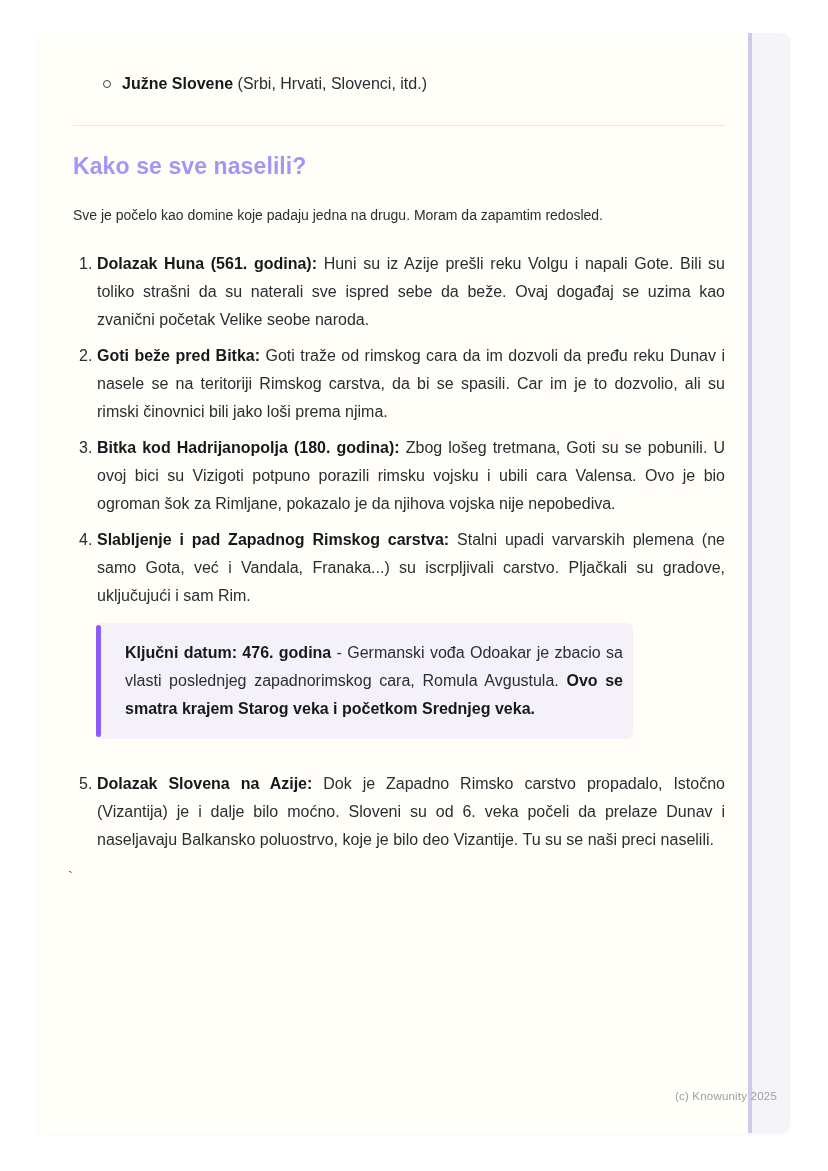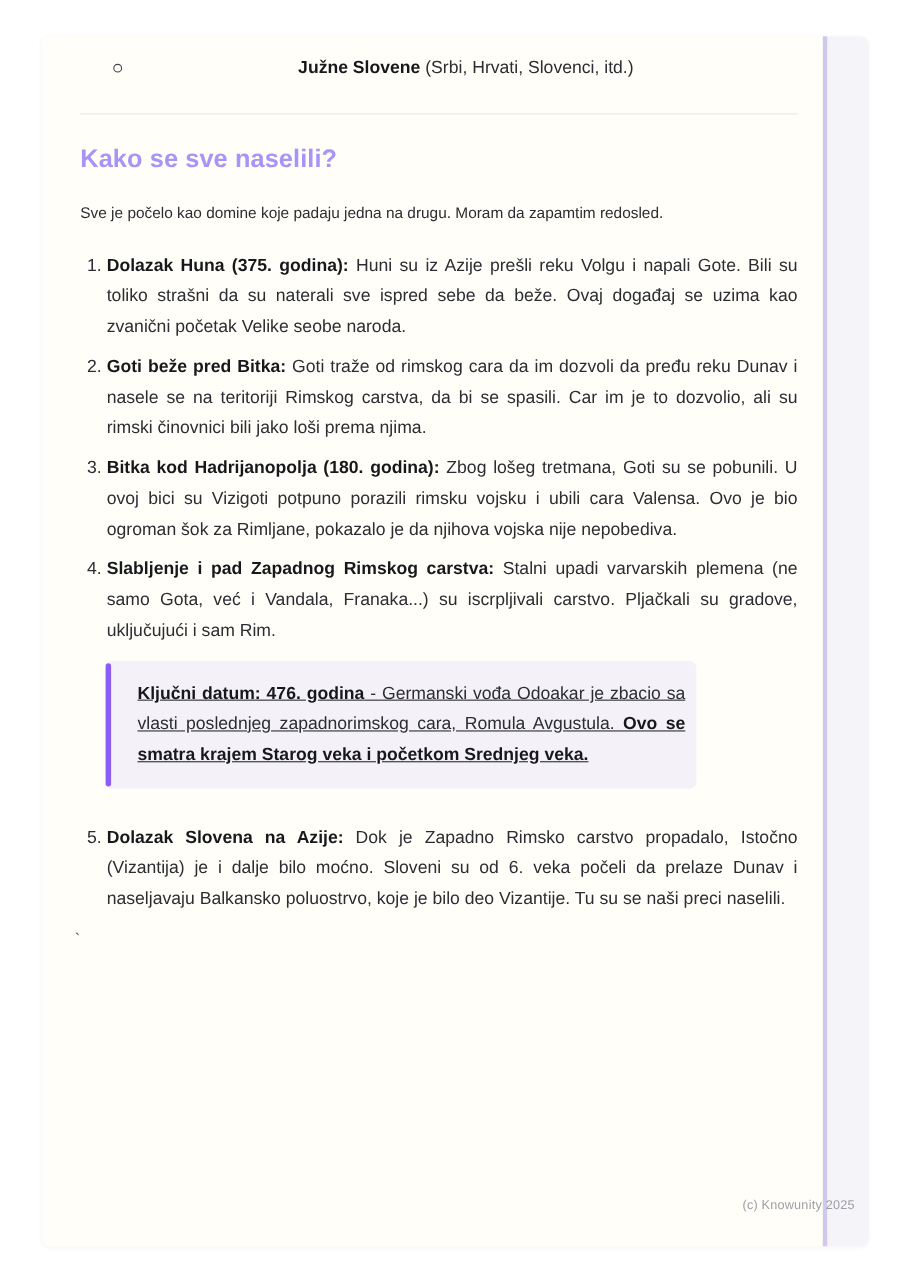--- a/index.html
+++ b/index.html
@@ -32,25 +32,25 @@
     background:#cfc9ec;
     z-index:2;
   }
   .content{
     position:relative;
     padding:12px 65px 0 35px;
   }
   
   .intro-bullet{
     position:relative;
-    margin-top:5px;
+    margin-top:27px;
     padding-left:49px;
     font-size:16px;
     line-height:24px;
-    text-align:center;
+    text-align:left;
   }
   .circle{
     position:absolute;
     left:30px;top:8px;
     width:6px;height:6px;
     border:1.6px solid #41434b;
     border-radius:50%;
     background:transparent;
     display:inline-block;
   }
@@ -95,21 +95,20 @@
     position:relative;
     box-sizing:border-box;
     width:537px;
     margin:13px 0 31px 23px;
     padding:16px 10px 16px 29px;
     background:#f4f2f8;
     border-radius:6px;
     font-size:16px;
     line-height:28px;
     text-align:justify;
-    text-decoration:underline;
   }
   .callout .bar{
     position:absolute;
     left:0;top:2px;bottom:2px;
     width:5px;
     border-radius:3px;
     background:#8b5cf6;
   }
   .stray{
     margin:14px 0 0 -5px;
@@ -142,21 +141,21 @@
     <hr class="divider">
 
     <h2 class="heading">Kako se sve naselili?</h2>
 
     <p class="intro">Sve je počelo kao domine koje padaju jedna na drugu. Moram da zapamtim redosled.</p>
 
     <div class="olist">
 
       <div class="li">
         <span class="num">1.</span>
-        <span class="b">Dolazak Huna (375. godina):</span><span> Huni su iz Azije prešli reku Volgu i napali Gote. Bili su toliko strašni da su naterali sve ispred sebe da beže. Ovaj događaj se uzima kao zvanični početak Velike seobe naroda.</span>
+        <span class="b">Dolazak Huna (561. godina):</span><span> Huni su iz Azije prešli reku Volgu i napali Gote. Bili su toliko strašni da su naterali sve ispred sebe da beže. Ovaj događaj se uzima kao zvanični početak Velike seobe naroda.</span>
       </div>
 
       <div class="li">
         <span class="num">2.</span>
         <span class="b">Goti beže pred Bitka:</span><span> Goti traže od rimskog cara da im dozvoli da pređu reku Dunav i nasele se na teritoriji Rimskog carstva, da bi se spasili. Car im je to dozvolio, ali su rimski činovnici bili jako loši prema njima.</span>
       </div>
 
       <div class="li">
         <span class="num">3.</span>
         <span class="b">Bitka kod Hadrijanopolja (180. godina):</span><span> Zbog lošeg tretmana, Goti su se pobunili. U ovoj bici su Vizigoti potpuno porazili rimsku vojsku i ubili cara Valensa. Ovo je bio ogroman šok za Rimljane, pokazalo je da njihova vojska nije nepobediva.</span>

